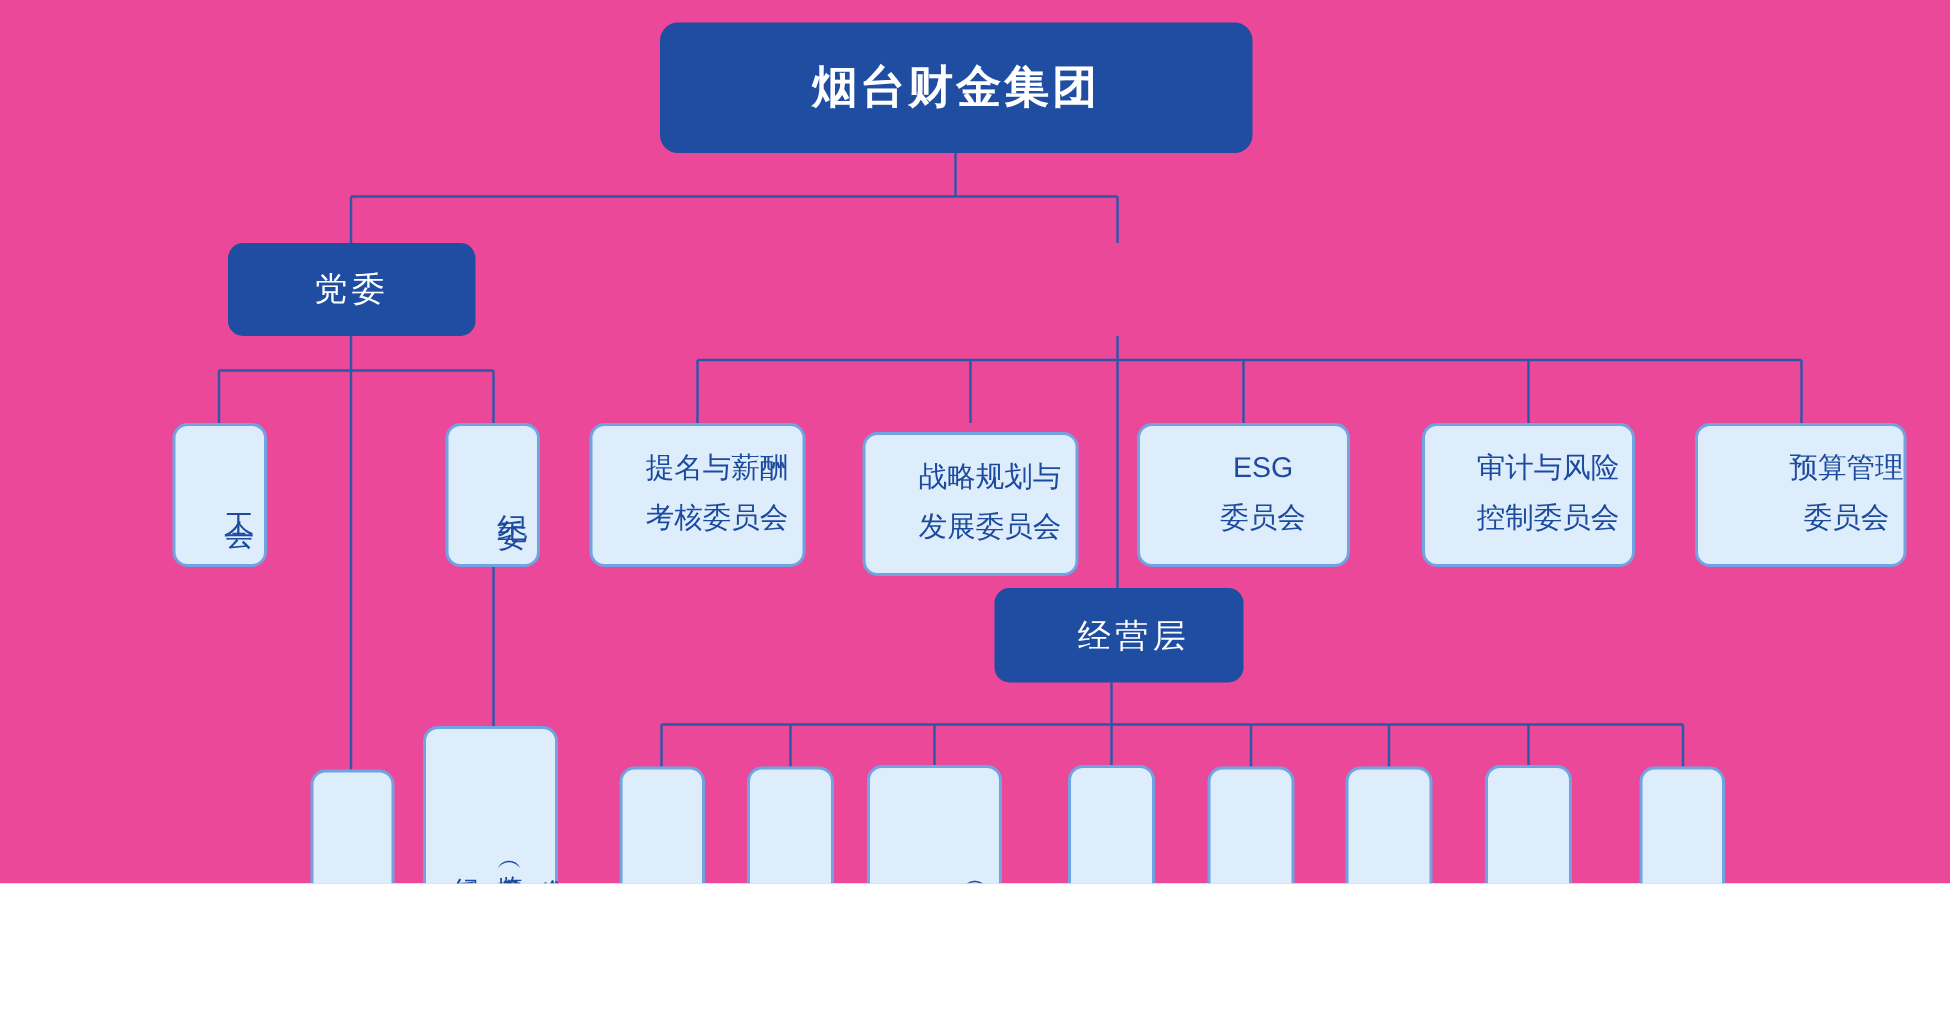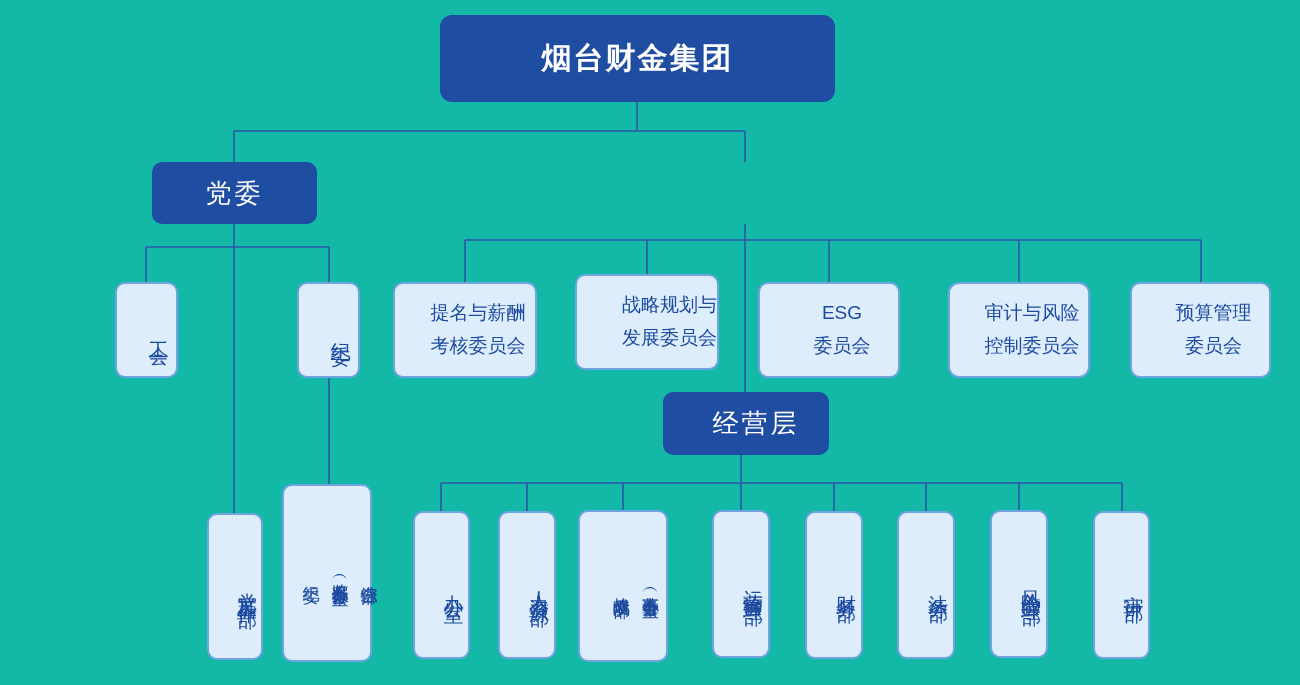--- a/index.html
+++ b/index.html
@@ -4,22 +4,22 @@
 <style>
   html, body {
     margin: 0;
     padding: 0;
     background: #ffffff;
     font-family: "Liberation Sans", sans-serif;
   }
   #canvas {
     position: relative;
     width: 1300px;
-    height: 685px;
-    background: #14b8a6;
+    height: 589px;
+    background: #ec4899;
     overflow: hidden;
   }
   #connector-svg {
     position: absolute;
     left: 0;
     top: 0;
     z-index: 1;
   }
   .node {
     position: absolute;
@@ -28,21 +28,21 @@
     align-items: center;
     justify-content: center;
     border-radius: 10px;
     z-index: 2;
   }
   .node.dark {
     background: var(--dark-fill);
     color: #ffffff;
     font-weight: 500;
     letter-spacing: 3px;
-    font-size: 26px;
+    font-size: 22px;
   }
   .node.dark.root {
     border-radius: 12px;
     font-weight: 700;
     letter-spacing: 2px;
   }
   .node.light {
     background: var(--light-fill);
     border: 2px solid var(--light-border);
     color: var(--light-text);
@@ -113,33 +113,33 @@
     <div class="node light v" style="left: 115px; top: 282px; width: 63px; height: 96px; font-size: 21px;">
       <span class="lbl">工会</span>
     </div>
     <div class="node light v" style="left: 297px; top: 282px; width: 63px; height: 96px; font-size: 21px;">
       <span class="lbl">纪委</span>
     </div>
     <div class="node light h" style="left: 393px; top: 282px; width: 144px; height: 96px;">
       <span class="lbl">提名与薪酬
 考核委员会</span>
     </div>
-    <div class="node light h" style="left: 575px; top: 274px; width: 144px; height: 96px; justify-content: flex-end;">
+    <div class="node light h" style="left: 575px; top: 288px; width: 144px; height: 96px;">
       <span class="lbl">战略规划与
 发展委员会</span>
     </div>
     <div class="node light h" style="left: 758px; top: 282px; width: 142px; height: 96px; align-items: center;">
       <span class="lbl">ESG
 委员会</span>
     </div>
-    <div class="node light h" style="left: 948px; top: 282px; width: 142px; height: 96px; border-radius: 11px;">
+    <div class="node light h" style="left: 948px; top: 282px; width: 142px; height: 96px;">
       <span class="lbl">审计与风险
 控制委员会</span>
     </div>
-    <div class="node light h" style="left: 1130px; top: 282px; width: 141px; height: 96px;">
+    <div class="node light h" style="left: 1130px; top: 282px; width: 141px; height: 96px; justify-content: flex-end;">
       <span class="lbl">预算管理
 委员会</span>
     </div>
     <div class="node light v" style="left: 207px; top: 513px; width: 56px; height: 147px;">
       <span class="lbl">党群工作部</span>
     </div>
     <div class="node light v multi" style="left: 282px; top: 484px; width: 90px; height: 178px;">
       <span class="lbl">综合部
 （监察专员办公室）
 纪委</span>

